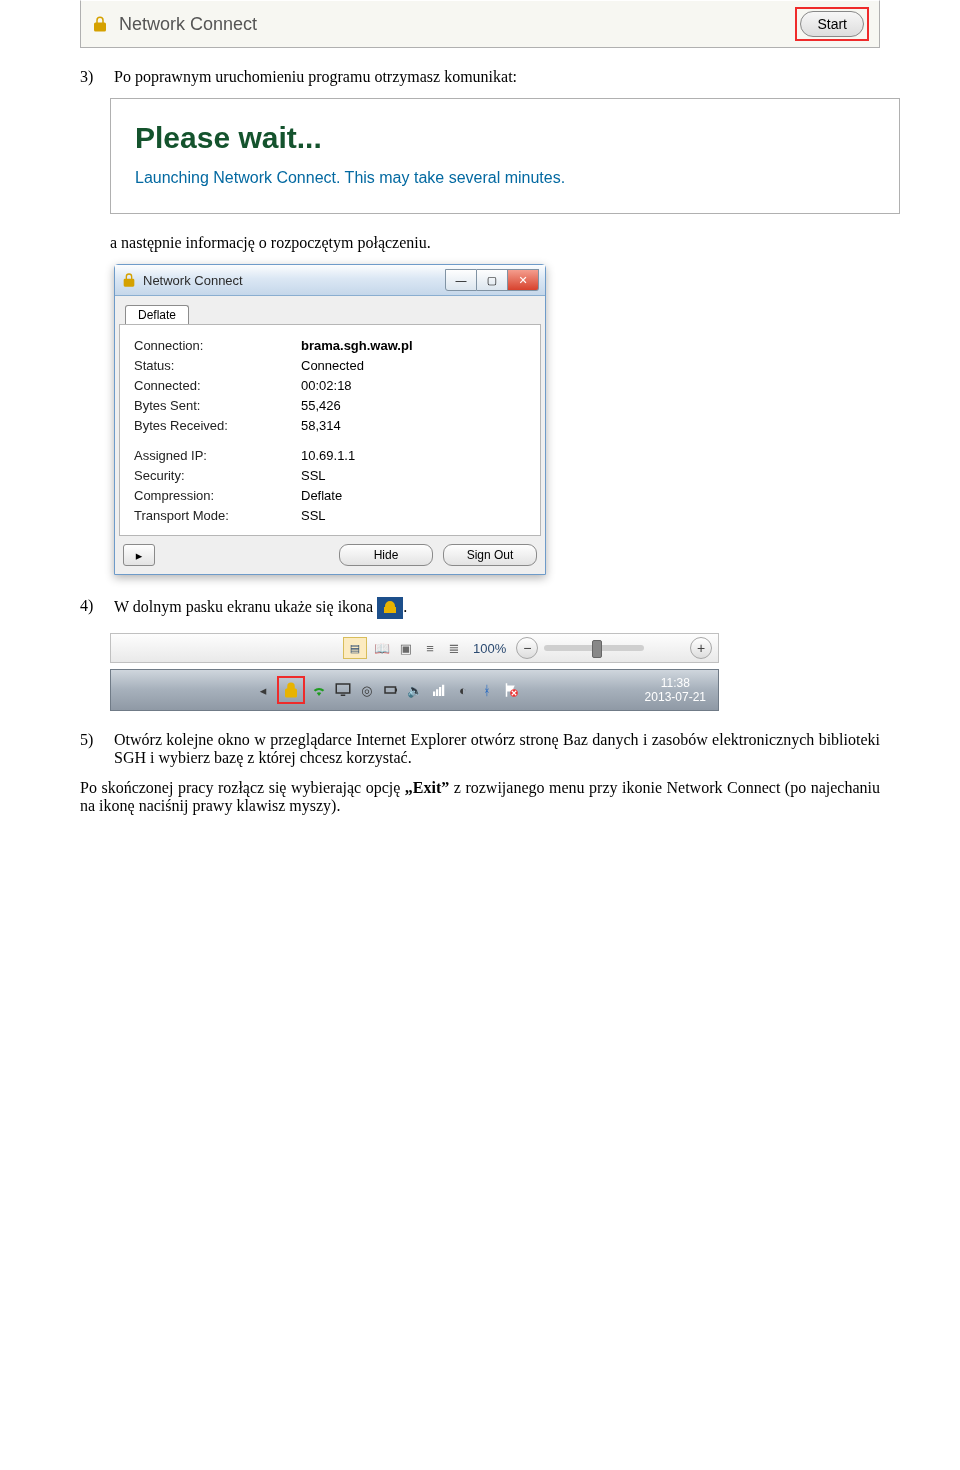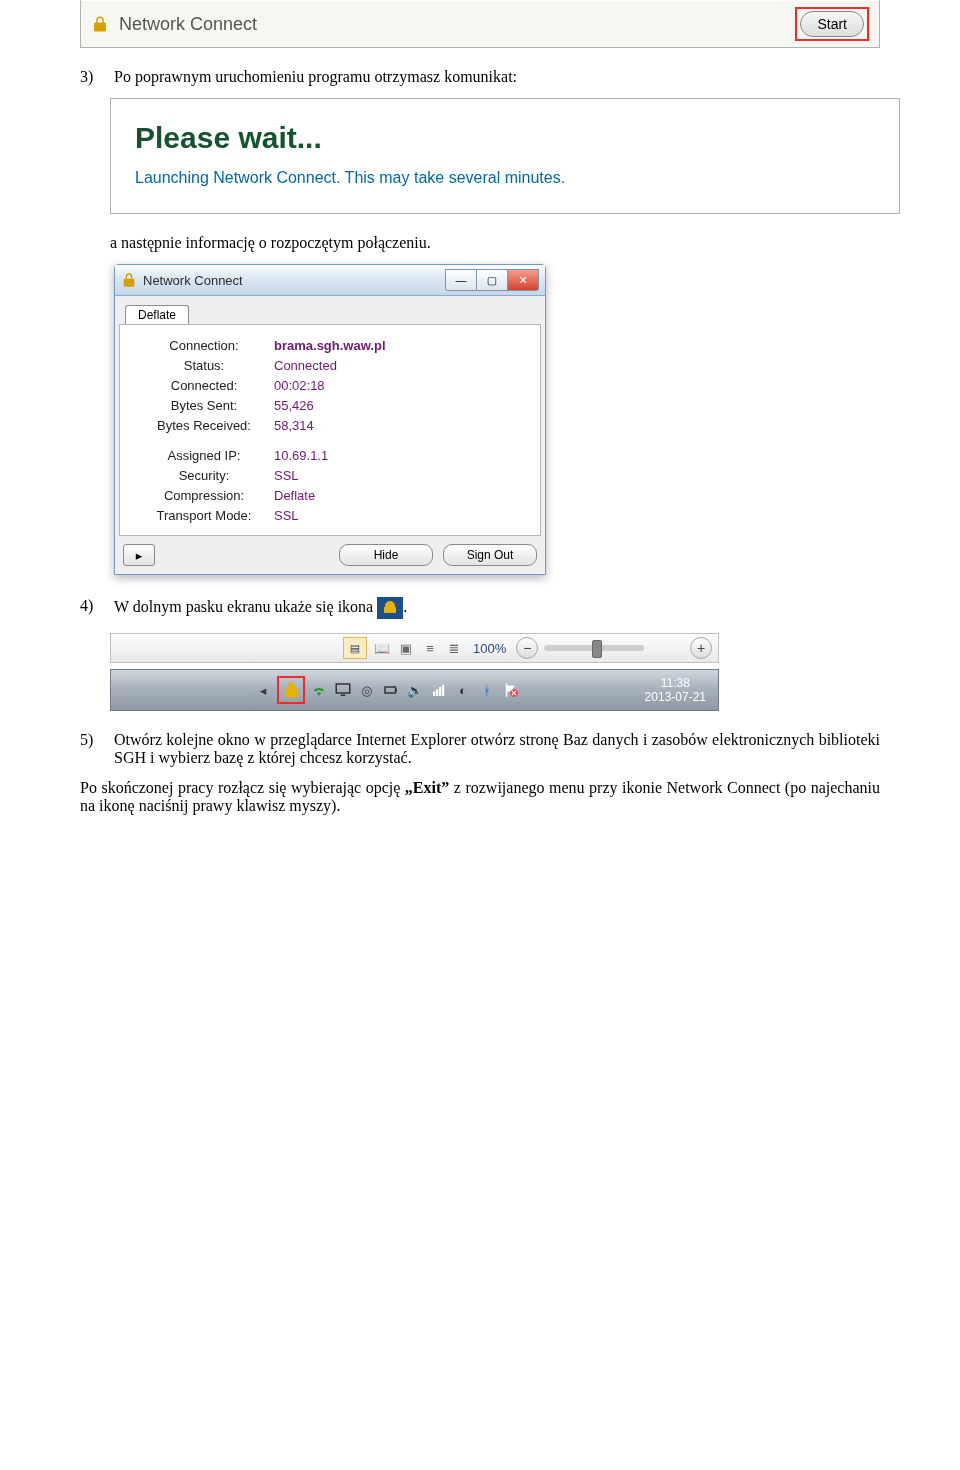--- a/index.html
+++ b/index.html
@@ -164,28 +164,27 @@
     border-bottom: none;
     background: #fff;
     padding: 2px 12px;
     font-size: 12px;
     border-radius: 3px 3px 0 0;
   }
   .nc-info {
     border: 1px solid #b6b6b6;
     background: #fff;
     padding: 10px 4px 10px 14px;
-    text-align: center;
   }
   .info-grid {
     font-size: 13px;
   }
   .info-row { display: flex; height: 20px; align-items: center; }
   .info-row .k { width: 140px; color: #222; }
-  .info-row .v { color: #701a75; font-weight: bold;}
+  .info-row .v { color: #000000; font-weight: bold; margin-left: 27px;}
   .info-row .v.normal { font-weight: normal; }
   .info-gap { height: 10px; }
   .nc-bottom {
     display: flex;
     justify-content: flex-end;
     gap: 10px;
     padding: 8px 4px 4px 4px;
     background: #efefef;
   }
   .nc-bottom .winbtn {

